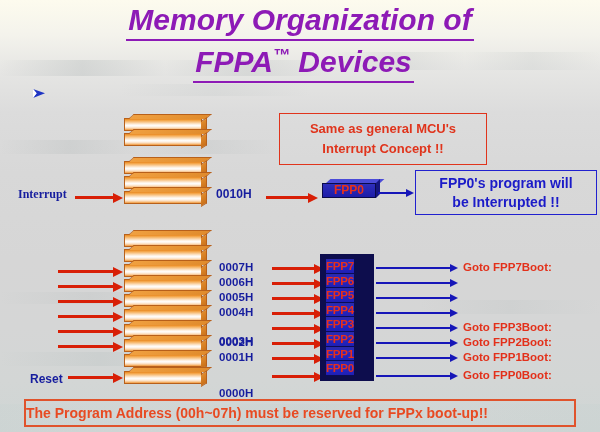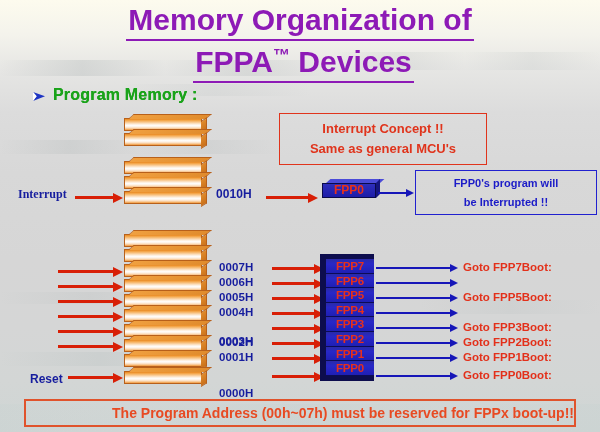--- a/index.html
+++ b/index.html
@@ -40,21 +40,21 @@
       background:linear-gradient(90deg,rgba(196,210,208,.55),rgba(208,216,214,.2),rgba(190,206,204,.5),rgba(206,214,212,.25),rgba(192,208,206,.5));}
   .s8{left:120px;top:84px;width:190px;height:12px;
       background:linear-gradient(90deg,rgba(200,204,204,0),rgba(186,192,192,.5),rgba(204,207,207,0));}
 
   
   #title{
     position:absolute;left:0;top:0;width:600px;text-align:center;
     color:#8d1ab6;font-weight:bold;font-size:30px;line-height:36px;
     letter-spacing:0px;
   }
-  #title .tl{display:inline-block;border-bottom:2px solid #8d1ab6;padding:0 2px 1px 2px;}
+  #title .tl{display:inline-block;border-bottom:2px solid #8d1ab6;padding:0 2px 1px 2px;font-style:italic;}
   #title .l1{display:block;margin-top:2px;}
   #title .l2{display:block;margin-top:3px;margin-left:7px;}
   #title sup.tm{font-size:17px;vertical-align:super;line-height:0;}
 
   
   #bullet{position:absolute;left:32px;top:86px;display:flex;align-items:center;gap:7px;}
   #bullet .barrow{display:block;width:14px;height:13px;}
   #bullet .btxt{color:#1aa31a;font-weight:bold;font-size:16px;letter-spacing:.2px;
      text-shadow:0 0 0 #1aa31a;}
 
@@ -92,21 +92,21 @@
   
   .bluelbl{position:absolute;color:#161d9e;font-weight:bold;font-size:12px;white-space:nowrap;}
   .addr{position:absolute;color:#161d9e;font-weight:bold;font-size:11.5px;
         letter-spacing:.1px;white-space:nowrap;}
   .gototxt{position:absolute;color:#e3301a;font-weight:bold;font-size:11.5px;white-space:nowrap;}
 
   
   #fppstack{position:absolute;left:326px;top:259px;width:48px;}
   #fppstack .shadow{position:absolute;left:-6px;top:-5px;width:54px;height:127px;
     background:#0d0d4d;}
-  .fppcell{position:relative;width:48px;height:14.6px;
+  .fppcell{position:relative;width:28px;height:14.6px;
     background:linear-gradient(180deg,#2a2aa8 0%,#2828c8 35%,#1f1fb4 100%);
     border-bottom:1px solid #0c0c55;box-sizing:border-box;
     color:#e8301a;font-weight:bold;font-size:11.5px;line-height:14.6px;
     text-align:center;letter-spacing:-.2px;}
 
   #fpp0box{position:absolute;left:322px;top:179px;width:54px;height:19px;}
   #fpp0box .face{position:absolute;left:0;top:4px;width:54px;height:15px;
     background:linear-gradient(180deg,#2e2ebb,#1c1ca8);
     border:1px solid #0a0a4a;box-sizing:border-box;
     color:#e8301a;font-weight:bold;font-size:12px;line-height:13px;text-align:center;}
@@ -114,26 +114,26 @@
     background:#4a4ad8;transform:skewX(-48deg);transform-origin:left bottom;}
   #fpp0box .rightf{position:absolute;left:54px;top:4px;width:4px;height:15px;
     background:#15157e;transform:skewY(-45deg);transform-origin:left top;}
 
   
   .callout{position:absolute;box-sizing:border-box;background:transparent;
     font-weight:bold;text-align:center;}
   #callout1{left:279px;top:113px;width:208px;height:52px;
     border:1.5px solid #e0341c;color:#e0341c;font-size:13px;line-height:20px;padding-top:5px;}
   #callout2{left:415px;top:170px;width:182px;height:45px;
-    border:1.5px solid #2121cf;color:#1b1bc8;font-size:11px;line-height:19px;padding-top:3px;}
+    border:1.5px solid #2121cf;color:#1b1bc8;font-size:14px;line-height:19px;padding-top:3px;}
 
   
   #banner{position:absolute;left:24px;top:399px;width:552px;height:28px;
     border:2px solid #e0532c;box-sizing:border-box;
-    color:#e84a22;font-weight:bold;font-size:14px;line-height:24px;text-align:right;
+    color:#e84a22;font-weight:bold;font-size:14px;line-height:24px;text-align:left;
     white-space:nowrap;}
 </style>
 </head>
 <body>
 
 <div id="slide">
 
   <div class="smudge s1"></div>
   <div class="smudge s2"></div>
   <div class="smudge s3"></div>
@@ -148,21 +148,20 @@
     <span class="l2"><span class="tl"><span>FPPA</span><sup class="tm">™</sup><span> Devices</span></span></span>
   </div>
 
   <div id="bullet">
     <span class="barrow">
       <svg width="14" height="13" viewBox="0 0 14 13">
         <path d="M1,2 L13,6.2 L1,11 L4.6,6.2 Z" fill="#1f35c4"></path>
         <path d="M1,2 L4.6,6.2 L1,11 Z" fill="#ffffff"></path>
       </svg>
     </span>
-    <span class="btxt">Program Memory :</span>
   </div>
 
   <div class="memblk" style="top:118px"></div>
   <div class="memblk" style="top:133px"></div>
 
   <div class="memblk" style="top:161px"></div>
   <div class="memblk" style="top:176px"></div>
   <div class="memblk" style="top:191px"></div>
 
   <div class="memblk" style="top:234px"></div>
@@ -192,22 +191,22 @@
     <div class="rightf"></div>
     <div class="face">FPP0</div>
   </div>
 
   <div class="barrow2" style="left:378px;top:188px;width:36px;">
     <div class="shaft"></div>
       <div class="head"></div>
   </div>
 
   <div class="callout" id="callout1">
+    <div>Same as general MCU's</div>
     <div>Interrupt Concept !!</div>
-    <div>Same as general MCU's</div>
   </div>
   <div class="callout" id="callout2">
     <div>FPP0's program will</div>
     <div>be  Interrupted !!</div>
   </div>
 
   <div class="rarrow" style="left:58px;top:266px;width:65px;">
       <div class="shaft"></div>
       <div class="head"></div>
     </div>
@@ -319,21 +318,20 @@
   <div class="barrow2" style="left:376px;top:353px;width:82px;">
       <div class="shaft"></div>
       <div class="head"></div>
     </div>
   <div class="barrow2" style="left:376px;top:371px;width:82px;">
       <div class="shaft"></div>
       <div class="head"></div>
     </div>
 
   <div class="gototxt" style="left:463px;top:261px;">Goto FPP7Boot:</div>
-  <div class="gototxt" style="left:463px;top:291px;">Goto FPP5Boot:</div>
   <div class="gototxt" style="left:463px;top:321px;">Goto FPP3Boot:</div>
   <div class="gototxt" style="left:463px;top:336px;">Goto FPP2Boot:</div>
   <div class="gototxt" style="left:463px;top:351px;">Goto FPP1Boot:</div>
   <div class="gototxt" style="left:463px;top:369px;">Goto FPP0Boot:</div>
 
   <div id="banner">The Program Address (00h~07h) must be reserved for FPPx boot-up!!</div>
 
 </div>
 
 </body></html>

